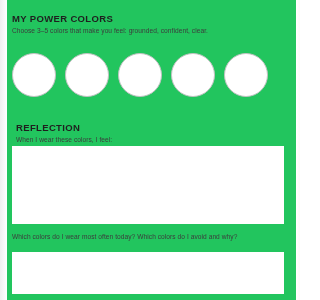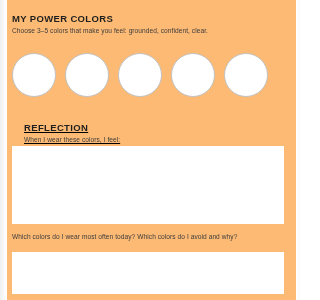--- a/index.html
+++ b/index.html
@@ -11,21 +11,21 @@
     height: 300px;
     background: #ffffff;
     font-family: "Liberation Sans", sans-serif;
     overflow: hidden;
   }
 
   .page {
     position: relative;
     width: 300px;
     height: 300px;
-    background: #fdba74;
+    background: #22c55e;
     box-sizing: border-box;
   }
 
   
   .page-edge-left {
     position: absolute;
     left: 0;
     top: 0;
     width: 7px;
     height: 300px;
@@ -85,21 +85,21 @@
   .swatch-circle {
     width: 44px;
     height: 44px;
     border-radius: 50%;
     border: 1px solid #c2c2c2;
     background: #ffffff;
     box-sizing: border-box;
   }
 
   
-  .sec-reflection { position: absolute; left: 12px; top: 123px; text-decoration: underline; }
+  .sec-reflection { position: absolute; left: 4px; top: 123px; }
   .sec-reflection .section-sub { margin-top: 3px; }
 
   .write-area {
     position: absolute;
     left: 0;
     top: 146px;
     width: 272px;
     height: 78px;
     background: #ffffff;
   }

